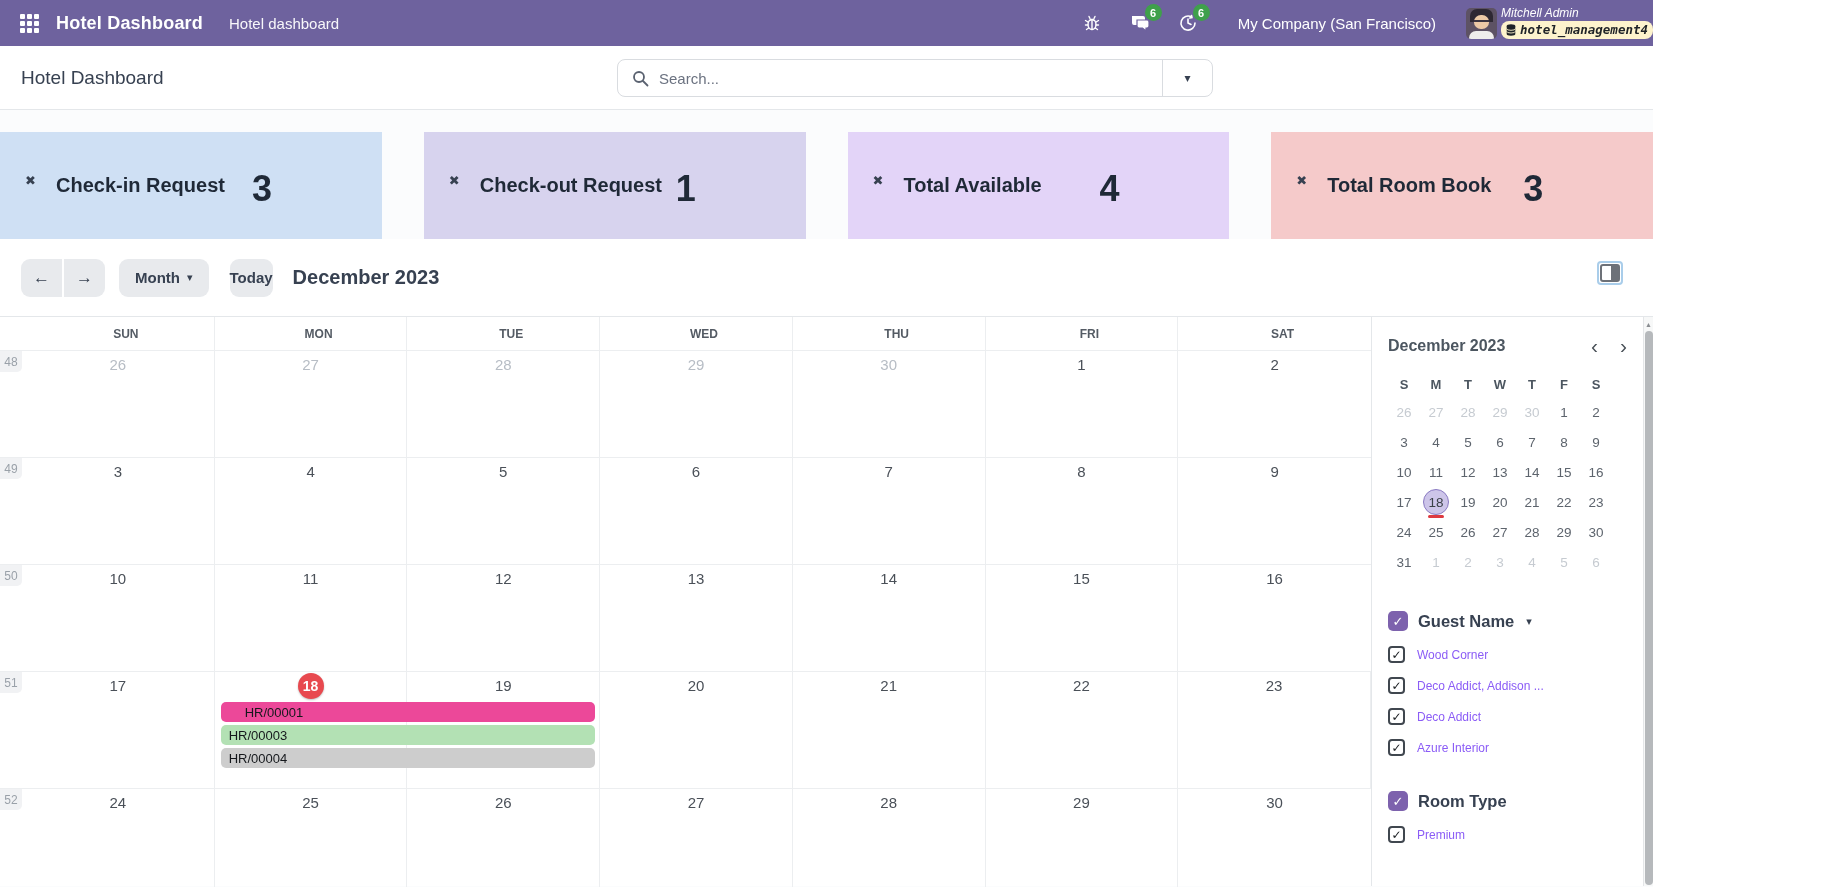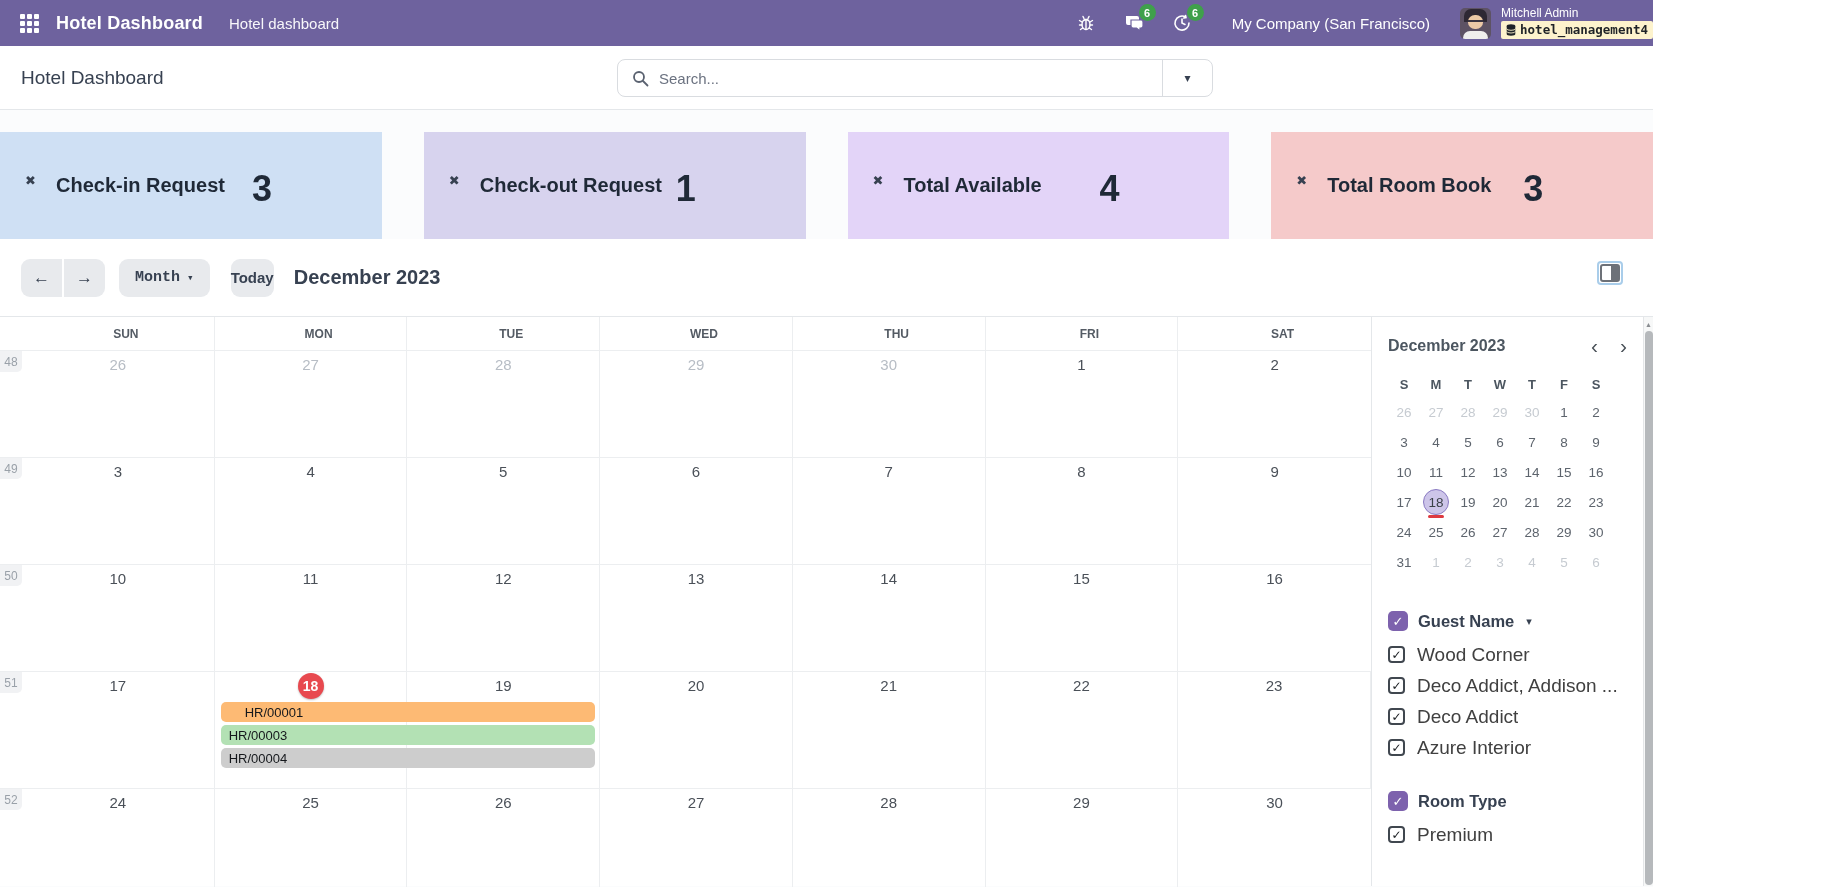--- a/index.html
+++ b/index.html
@@ -14,31 +14,31 @@
   .grid9 { display:grid; grid-template-columns:repeat(3,5px); grid-template-rows:repeat(3,5px); gap:2px; }
   .grid9 span { background:#fff; border-radius:1px; }
   .app-title { font-size:18px; font-weight:700; margin:0 26px 0 8px; letter-spacing:.2px; }
   .menu-item { font-size:15px; opacity:.95; cursor:pointer; }
   .nav-right { margin-left:auto; display:flex; align-items:center; gap:24px; padding-right:0; }
   .nav-ico { position:relative; width:24px; height:24px; display:flex; align-items:center; justify-content:center; cursor:pointer; }
   .badge { position:absolute; top:-7px; right:-10px; min-width:17px; height:17px; background:#3fa04b;
     border-radius:9px; font-size:11px; font-weight:700; color:#fff; display:flex; align-items:center;
     justify-content:center; padding:0 4px; }
   .company { font-size:15px; margin:0 6px 0 14px; white-space:nowrap; cursor:pointer; }
-  .user-wrap { display:flex; align-items:center; gap:10px; cursor:pointer; }
+  .user-wrap { display:flex; align-items:center; gap:4px; cursor:pointer;font-style:italic; }
   .avatar { position:relative; width:31px; height:31px; border-radius:5px; background:#5d5264; overflow:hidden; flex:0 0 auto; }
   .avatar .hair { position:absolute; top:1px; left:4px; right:4px; height:13px; background:#2e2833; border-radius:7px 7px 0 0; }
   .avatar .face { position:absolute; top:7px; left:8px; width:15px; height:14px; background:#ecc9a6; border-radius:46%; }
   .avatar .glasses { position:absolute; top:12px; left:8px; width:15px; height:3px; border-top:2px solid #3a3440; }
   .avatar .shirt { position:absolute; bottom:-1px; left:3px; right:3px; height:9px; background:#efeeec; border-radius:7px 7px 0 0; }
   .user-col { display:flex; flex-direction:column; align-items:flex-start; gap:1px; }
   .user-name { font-size:12px; line-height:13px; color:#fff; }
   .db-badge { display:flex; align-items:center; gap:4px; background:#fdf3cd; color:#1f2327;
     font-family:"DejaVu Sans Mono","Liberation Mono",monospace; font-size:12.5px; font-weight:700;
-    padding:1px 5px 2px 5px; border-radius:2px; white-space:nowrap; }
+    padding:1px 5px 2px 5px; border-radius:8px; white-space:nowrap; }
 
   
   .control { height:64px; background:#fff; border-bottom:1px solid #e4e7ea; display:flex; align-items:center; position:relative; }
   .page-title { font-size:19px; color:#374151; margin-left:21px; }
   .searchbar { position:absolute; left:617px; top:13px; width:596px; height:38px; background:#fff;
     border:1px solid #d9dce0; border-radius:8px; display:flex; align-items:center; overflow:hidden; }
   .searchbar input { flex:1; border:none; outline:none; font-size:15px; color:#374151; background:transparent;
     font-family:inherit; }
   .searchbar input::placeholder { color:#6b7280; }
   .search-ico { margin:0 10px 0 14px; display:flex; }
@@ -52,21 +52,21 @@
   .card-label { font-size:20px; font-weight:700; color:#1f2937; margin-left:56px; }
   .card-value { position:absolute; left:66%; top:50%; transform:translateY(-44%); font-size:36px; font-weight:700; color:#1f2937; }
 
   
   .toolbar { height:78px; display:flex; align-items:center; padding:0 21px; border-bottom:1px solid #e4e7ea; background:#fff; position:relative; }
   .tb-btn { background:#e8eaed; border:none; border-radius:9px; height:38px; color:#374151;
     font-size:15px; font-weight:700; font-family:inherit; cursor:pointer; display:flex; align-items:center; justify-content:center; }
   .tb-arrow { width:41px; font-size:17px; font-weight:400; }
   .tb-arrow:first-child { border-radius:9px 0 0 9px; }
   .tb-arrow + .tb-arrow { border-radius:0 9px 9px 0; margin-left:2px; }
-  .tb-month { margin-left:14px; padding:0 16px; gap:7px;font-family:Liberation Mono, monospace; }
+  .tb-month { margin-left:14px; padding:0 16px; gap:7px; }
   .tb-today { margin-left:21px; padding:0 0; }
   .tb-caret { font-size:11px; }
   .period-title { font-size:20px; font-weight:700; color:#374151; margin-left:20px; }
   .panel-toggle { position:absolute; right:30px; top:22px; width:26px; height:24px; border:2px solid #a9cdea;
     border-radius:4px; display:flex; align-items:center; justify-content:center; cursor:pointer; background:#fff; }
 
   
   .content { display:flex; height:569px; background:#fff; }
   .cal { flex:1; position:relative; }
   .cal-head { display:grid; grid-template-columns:22px repeat(7,1fr); height:33px;gap:16px; }
@@ -111,21 +111,21 @@
   .fsection { margin-bottom:10px; }
   .fsection + .fsection { margin-top:28px; }
   .fhead { display:flex; align-items:center; gap:10px; margin-bottom:8px; cursor:pointer; }
   .fcheck-main { width:20px; height:20px; background:#7d62ad; border-radius:5px; color:#fff; font-size:13px;
     display:flex; align-items:center; justify-content:center; cursor:pointer; flex:0 0 auto; }
   .ftitle { font-size:16.5px; font-weight:700; color:#374151; }
   .fcaret { font-size:11px; color:#374151; margin-left:2px; }
   .fitem { display:flex; align-items:center; gap:12px; height:31px; cursor:pointer; }
   .fcheck { width:17px; height:17px; border:2px solid #40474f; border-radius:4px; color:#15181c; font-size:12px;
     display:flex; align-items:center; justify-content:center; flex:0 0 auto; background:#fff; }
-  .fitem .flabel { font-size:19px; color:#404040; white-space:nowrap; overflow:hidden; text-overflow:ellipsis; }
+  .fitem .flabel { font-size:12px; color:#8b5cf6; white-space:nowrap; overflow:hidden; text-overflow:ellipsis; }
 
   
   .scrollbar { width:10px; background:#f7f8f8; border-left:1px solid #e4e6e8; display:flex; flex-direction:column; align-items:center; }
   .scroll-up { font-size:7px; color:#8a8d91; padding:4px 0 3px 0; }
   .scroll-thumb { width:8px; flex:1; background:#b6b9bc; border-radius:4px; margin-bottom:1px; cursor:pointer; }
 </style>
 </head>
 <body>
 
 <div class="root">
@@ -364,21 +364,21 @@
             <div class="cell">
               <span>21</span>
             </div>
             <div class="cell">
               <span>22</span>
             </div>
             <div class="cell">
               <span>23</span>
             </div>
             <div class="events">
-              <div class="event" style="background: #fdba74; padding-left: 24px;">HR/00001</div>
+              <div class="event" style="background: #ec4899; padding-left: 24px;">HR/00001</div>
               <div class="event" style="background: rgb(179, 225, 180);">HR/00003</div>
               <div class="event" style="background: rgb(205, 205, 205);">HR/00004</div>
             </div>
           </div>
           <div class="week h5">
             <div class="gutter">
               <span class="wk-badge">52</span>
             </div>
             <div class="cell">
               <span>24</span>

